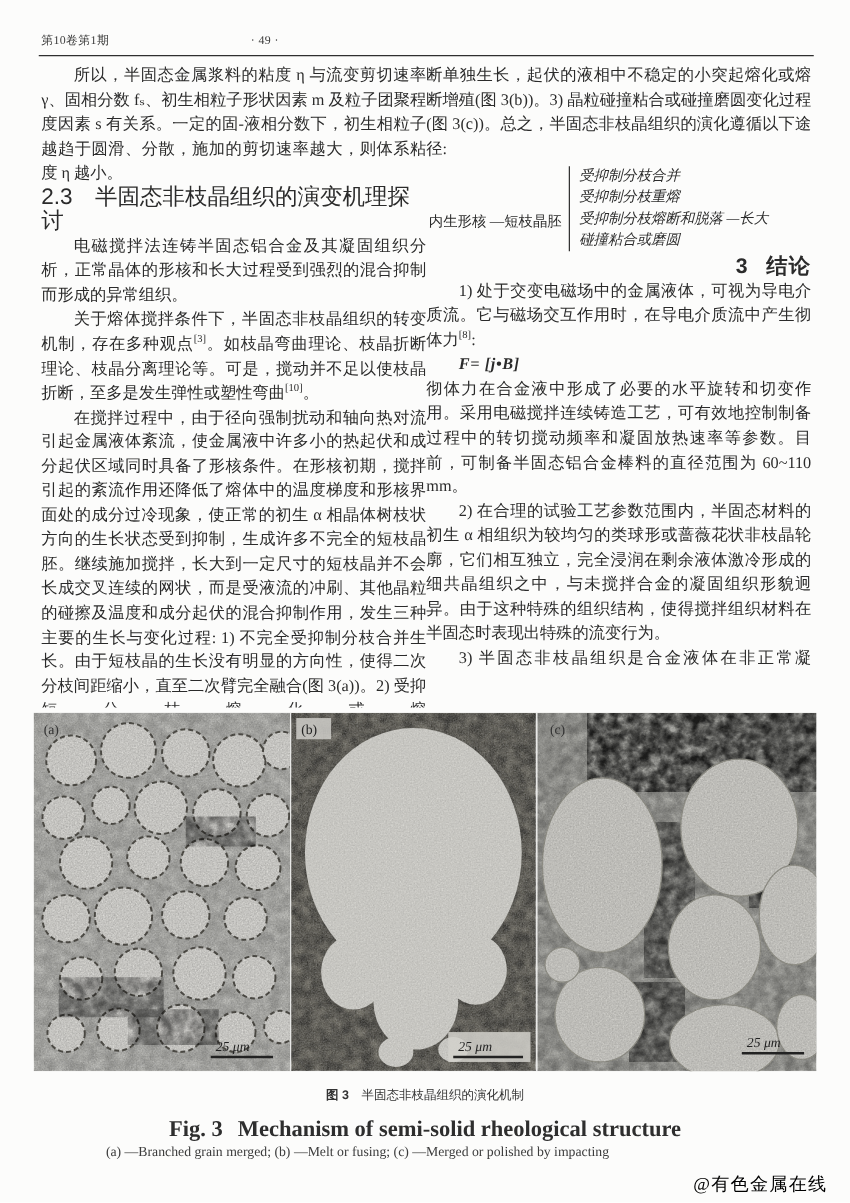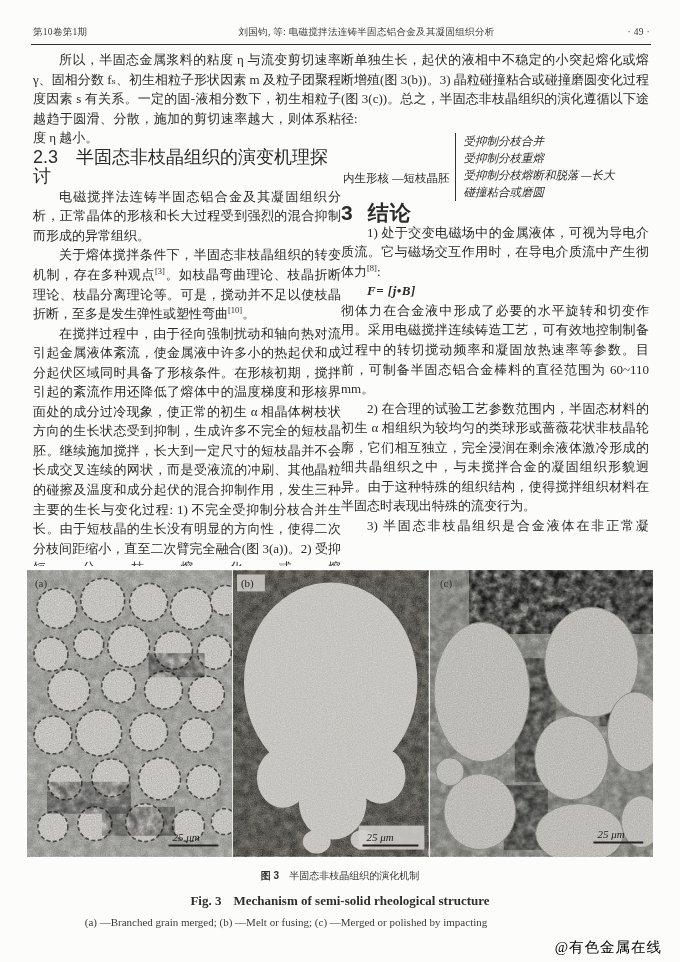--- a/index.html
+++ b/index.html
@@ -22,36 +22,36 @@
   .col p{margin:0;}
   .indent{text-indent:2em;}
   .fulljust{text-align-last:justify;}
   sup.ref{font-size:8.5px;vertical-align:super;line-height:0;}
   .sec-heading{
     font-family:"Liberation Sans","DejaVu Sans",sans-serif;font-weight:normal;
     font-size:18px;margin:1px 0 1px 0;text-align:left;
   }
   .concl-heading{
     font-family:"Liberation Sans","DejaVu Sans",sans-serif;font-weight:bold;
-    font-size:21px;margin:12px 0 10px 0;text-align:left;letter-spacing:1px;
+    font-size:17px;margin:12px 0 10px 0;text-align:right;letter-spacing:1px;
   }
   .concl-heading .num{margin-right:14px;}
   
   .evolution{display:flex;align-items:center;margin:5px 0 2px 2px;font-size:11.5px;line-height:17px;}
   .evo-source{white-space:nowrap;margin-right:6px;margin-top:23px;}
   .evo-branches{border-left:1.3px solid #333;padding-left:7px;font-style:italic;}
   .evo-branches div{white-space:nowrap;}
   .formula{font-style:italic;font-weight:bold;text-indent:2em;letter-spacing:.5px;}
   
   .figure{position:absolute;top:570px;left:27px;width:626px;height:287px;display:flex;gap:1px;background:#e8e8e6;}
   .panel{height:287px;display:block;}
   
   .caption-cn{position:absolute;top:869px;left:0;width:680px;text-align:center;font-size:10px;color:#333;}
   .caption-cn b{font-family:"Liberation Sans","DejaVu Sans",sans-serif;margin-right:10px;}
-  .caption-en{position:absolute;top:893px;left:0;width:680px;text-align:center;font-size:13px;font-weight:bold;color:#2e2e2e;}
+  .caption-en{position:absolute;top:893px;left:0;width:680px;text-align:center;font-size:18px;font-weight:bold;color:#2e2e2e;}
   .caption-en .flbl{margin-right:12px;}
   .caption-items{position:absolute;top:916px;left:0;width:572px;text-align:center;font-size:11px;color:#3c3c3c;}
   .watermark{position:absolute;top:938px;right:18px;font-size:14.5px;letter-spacing:1px;}
 </style>
 </head>
 <body>
 
 <svg width="0" height="0" style="position:absolute" aria-hidden="true">
   <defs>
     <filter id="nD" x="0%" y="0%" width="100%" height="100%">
@@ -66,21 +66,20 @@
       <feTurbulence type="fractalNoise" baseFrequency="0.12" numOctaves="4" seed="4" stitchTiles="stitch"></feTurbulence>
       <feColorMatrix type="matrix" values="0 0 0 0 0  0 0 0 0 0  0 0 0 0 0  0.9 0.9 0.9 0 -0.8"></feColorMatrix>
     </filter>
   </defs>
 </svg>
 
 <div class="page">
 
   <div class="header">
     <span class="hl">第10卷第1期</span>
-    <span class="hc">刘国钧, 等: 电磁搅拌法连铸半固态铝合金及其凝固组织分析</span>
     <span class="hr">· 49 ·</span>
   </div>
   <div class="header-rule"></div>
 
   <div class="columns">
     <div class="col">
       <p class="indent">所以，半固态金属浆料的粘度 η 与流变剪切速率 γ、固相分数 fₛ、初生相粒子形状因素 m 及粒子团聚程度因素 s 有关系。一定的固-液相分数下，初生相粒子越趋于圆滑、分散，施加的剪切速率越大，则体系粘度 η 越小。</p>
       <p class="sec-heading">2.3　半固态非枝晶组织的演变机理探讨</p>
       <p class="indent">电磁搅拌法连铸半固态铝合金及其凝固组织分析，正常晶体的形核和长大过程受到强烈的混合抑制而形成的异常组织。</p>
       <p class="indent"><span>关于熔体搅拌条件下，半固态非枝晶组织的转变机制，存在多种观点</span><sup class="ref">[3]</sup><span>。如枝晶弯曲理论、枝晶折断理论、枝晶分离理论等。可是，搅动并不足以使枝晶折断，至多是发生弹性或塑性弯曲</span><sup class="ref">[10]</sup><span>。</span></p>

